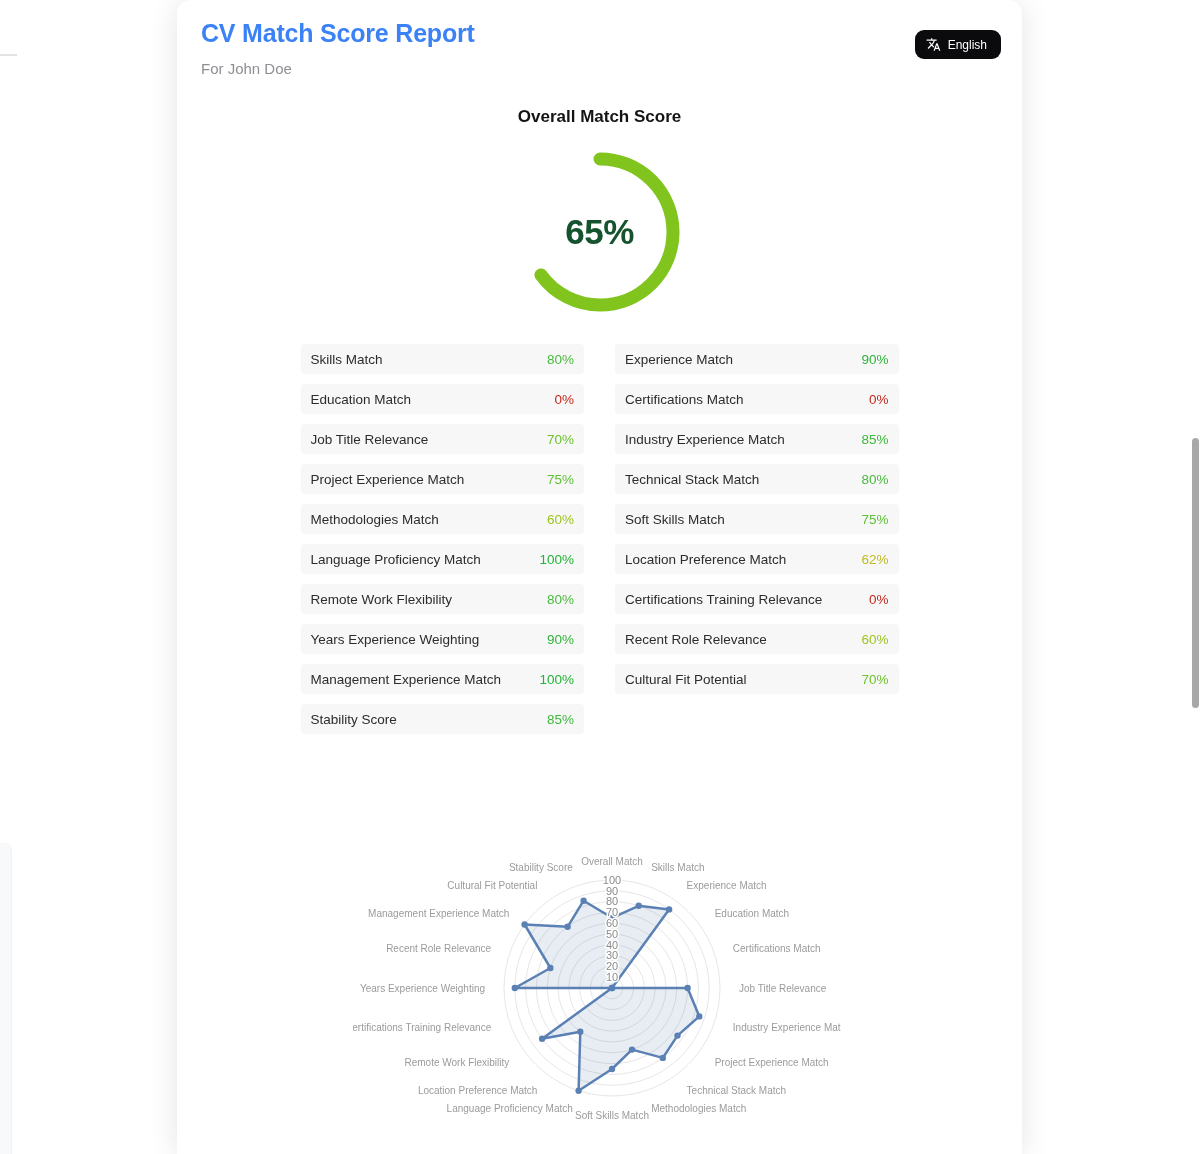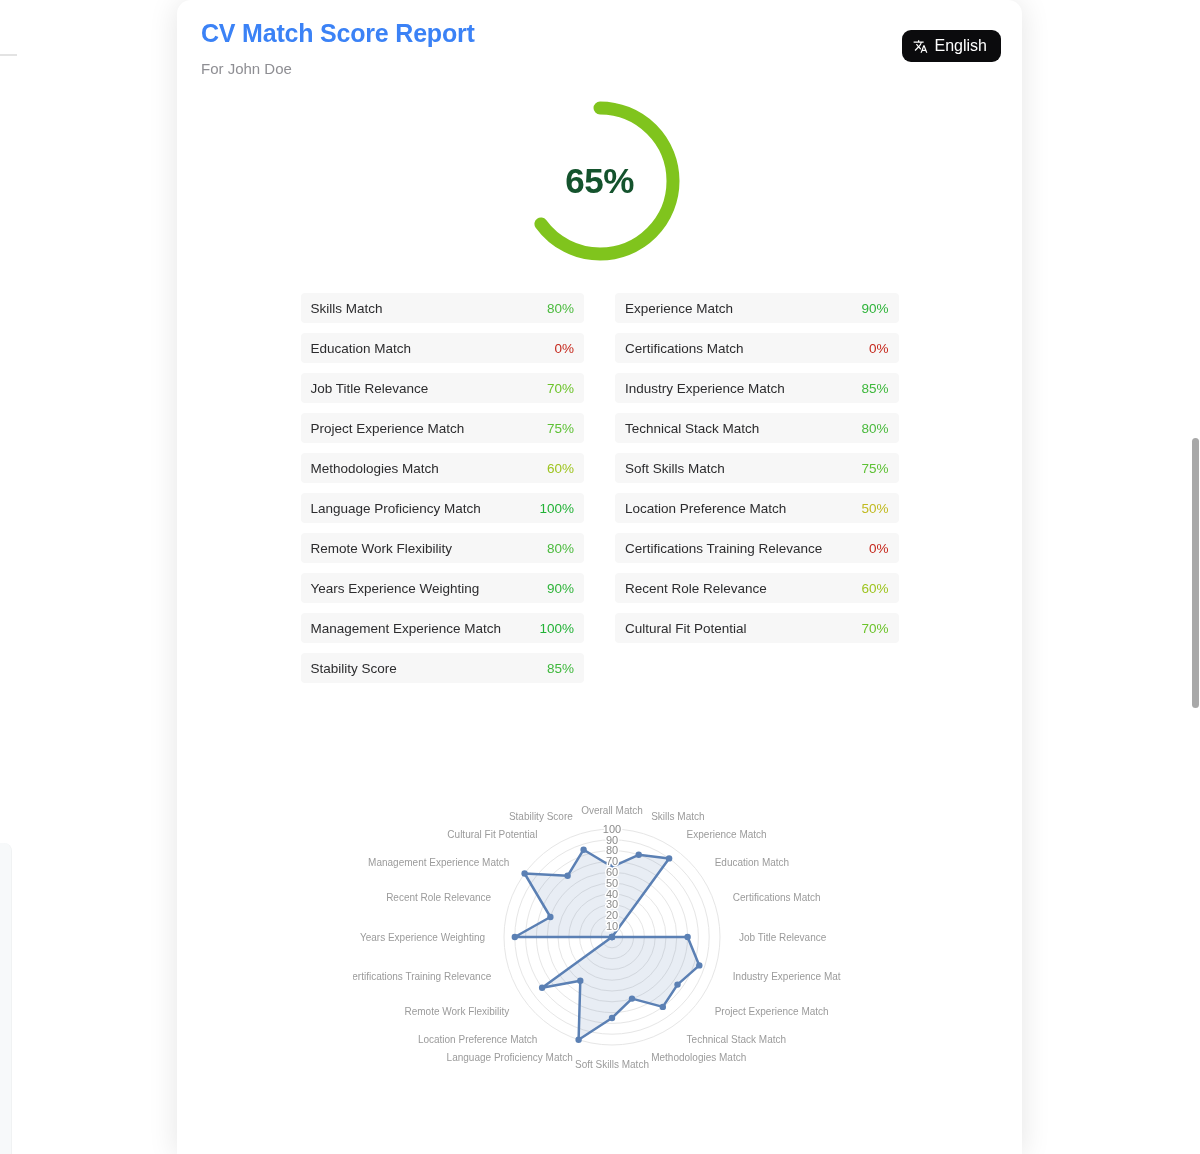--- a/index.html
+++ b/index.html
@@ -19,21 +19,21 @@
     position:absolute; left:177px; top:0; width:845px; height:1154px;
     background:#ffffff; border-radius:14px 14px 0 0;
     box-shadow:0 2px 30px rgba(0,0,0,0.11);
   }
   .header { position:relative; padding:18px 24px 0 24px; }
   .page-title { margin:0; font-size:25px; line-height:30px; font-weight:700; color:#3b82f6; letter-spacing:-0.2px; }
   .subtitle { margin-top:13px; font-size:15px; line-height:15px; color:#8e8e93; }
   .lang-btn {
     position:absolute; top:30px; right:21px; display:flex; align-items:center; gap:7px;
     background:#0b0b0d; color:#ffffff; border:none; border-radius:9px;
-    padding:7px 14px 7px 11px; font-size:16px; font-family:"Liberation Sans", sans-serif;
+    padding:7px 14px 7px 11px; font-size:12px; font-family:"Liberation Sans", sans-serif;
     cursor:pointer;
   }
   .lang-btn svg { display:block; }
   .overall-title { margin-top:30px; text-align:center; font-size:17px; line-height:21px; font-weight:700; color:#141414; }
   .donut-wrap { position:relative; width:180px; height:180px; margin:15px auto 0 auto; }
   .donut-wrap svg { display:block; }
   .donut-value {
     position:absolute; inset:0; display:flex; align-items:center; justify-content:center;
     font-size:35px; font-weight:700; letter-spacing:-0.5px;
   }
@@ -72,20 +72,21 @@
     <button class="lang-btn">
       <span>
         <svg width="15" height="15" viewBox="0 0 24 24" fill="#ffffff">
           <path d="M12.87 15.07l-2.54-2.51.03-.03c1.74-1.94 2.98-4.17 3.71-6.53H17V4h-7V2H8v2H1v1.99h11.17C11.5 7.92 10.44 9.75 9 11.35 8.07 10.32 7.3 9.19 6.69 8h-2c.73 1.63 1.73 3.17 2.98 4.56l-5.09 5.02L4 19l5-5 3.11 3.11.76-2.04zM18.5 10h-2L12 22h2l1.12-3h4.75L21 22h2l-4.5-12zm-2.62 7l1.62-4.33L19.12 17h-3.24z"></path>
         </svg>
       </span>
       <span>English</span>
     </button>
   </div>
 
+  <div class="overall-title">Overall Match Score</div>
 
   <div class="donut-wrap">
     <svg width="180" height="180" viewBox="0 0 180 180">
       <circle id="donut-arc" cx="90" cy="90" r="73" fill="none" stroke-width="13" stroke-linecap="round" pathLength="100" transform="rotate(-90 90 90)" stroke="#80c41d" stroke-dasharray="65 35"></circle>
     </svg>
     <div class="donut-value" id="donut-value" style="color: #14532d;">65%</div>
   </div>
 
   <div class="scores" id="scores">
       <div class="score-col">
@@ -146,21 +147,21 @@
         <div class="score-row">
           <span class="score-label">Technical Stack Match</span>
           <span class="score-value" style="color: rgb(74, 186, 61);">80%</span>
         </div>
         <div class="score-row">
           <span class="score-label">Soft Skills Match</span>
           <span class="score-value" style="color: rgb(94, 193, 53);">75%</span>
         </div>
         <div class="score-row">
           <span class="score-label">Location Preference Match</span>
-          <span class="score-value" style="color: rgb(192, 186, 32);">50%</span>
+          <span class="score-value" style="color: rgb(192, 186, 32);">62%</span>
         </div>
         <div class="score-row">
           <span class="score-label">Certifications Training Relevance</span>
           <span class="score-value" style="color: rgb(197, 40, 28);">0%</span>
         </div>
         <div class="score-row">
           <span class="score-label">Recent Role Relevance</span>
           <span class="score-value" style="color: rgb(157, 196, 30);">60%</span>
         </div>
         <div class="score-row">

